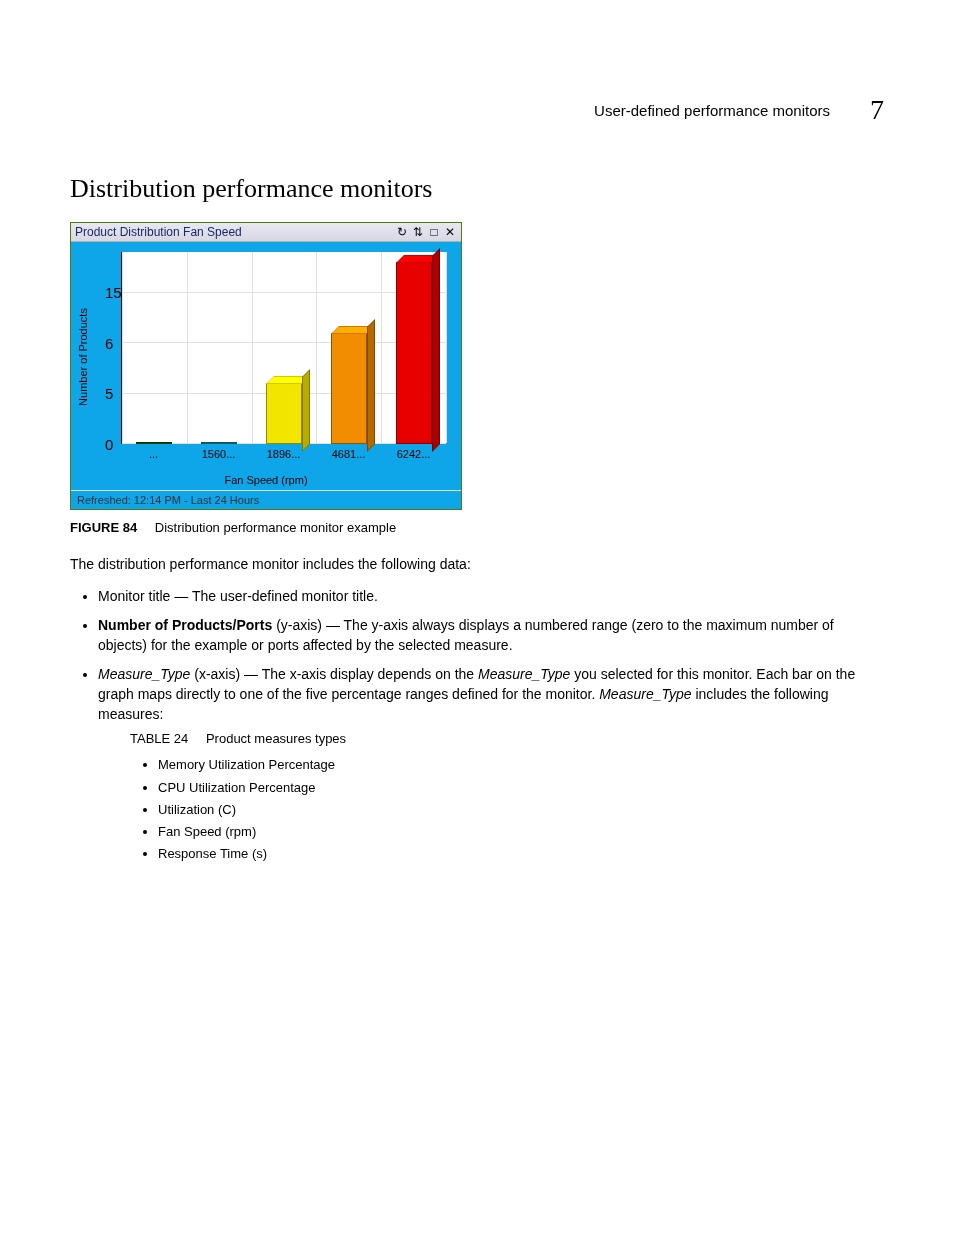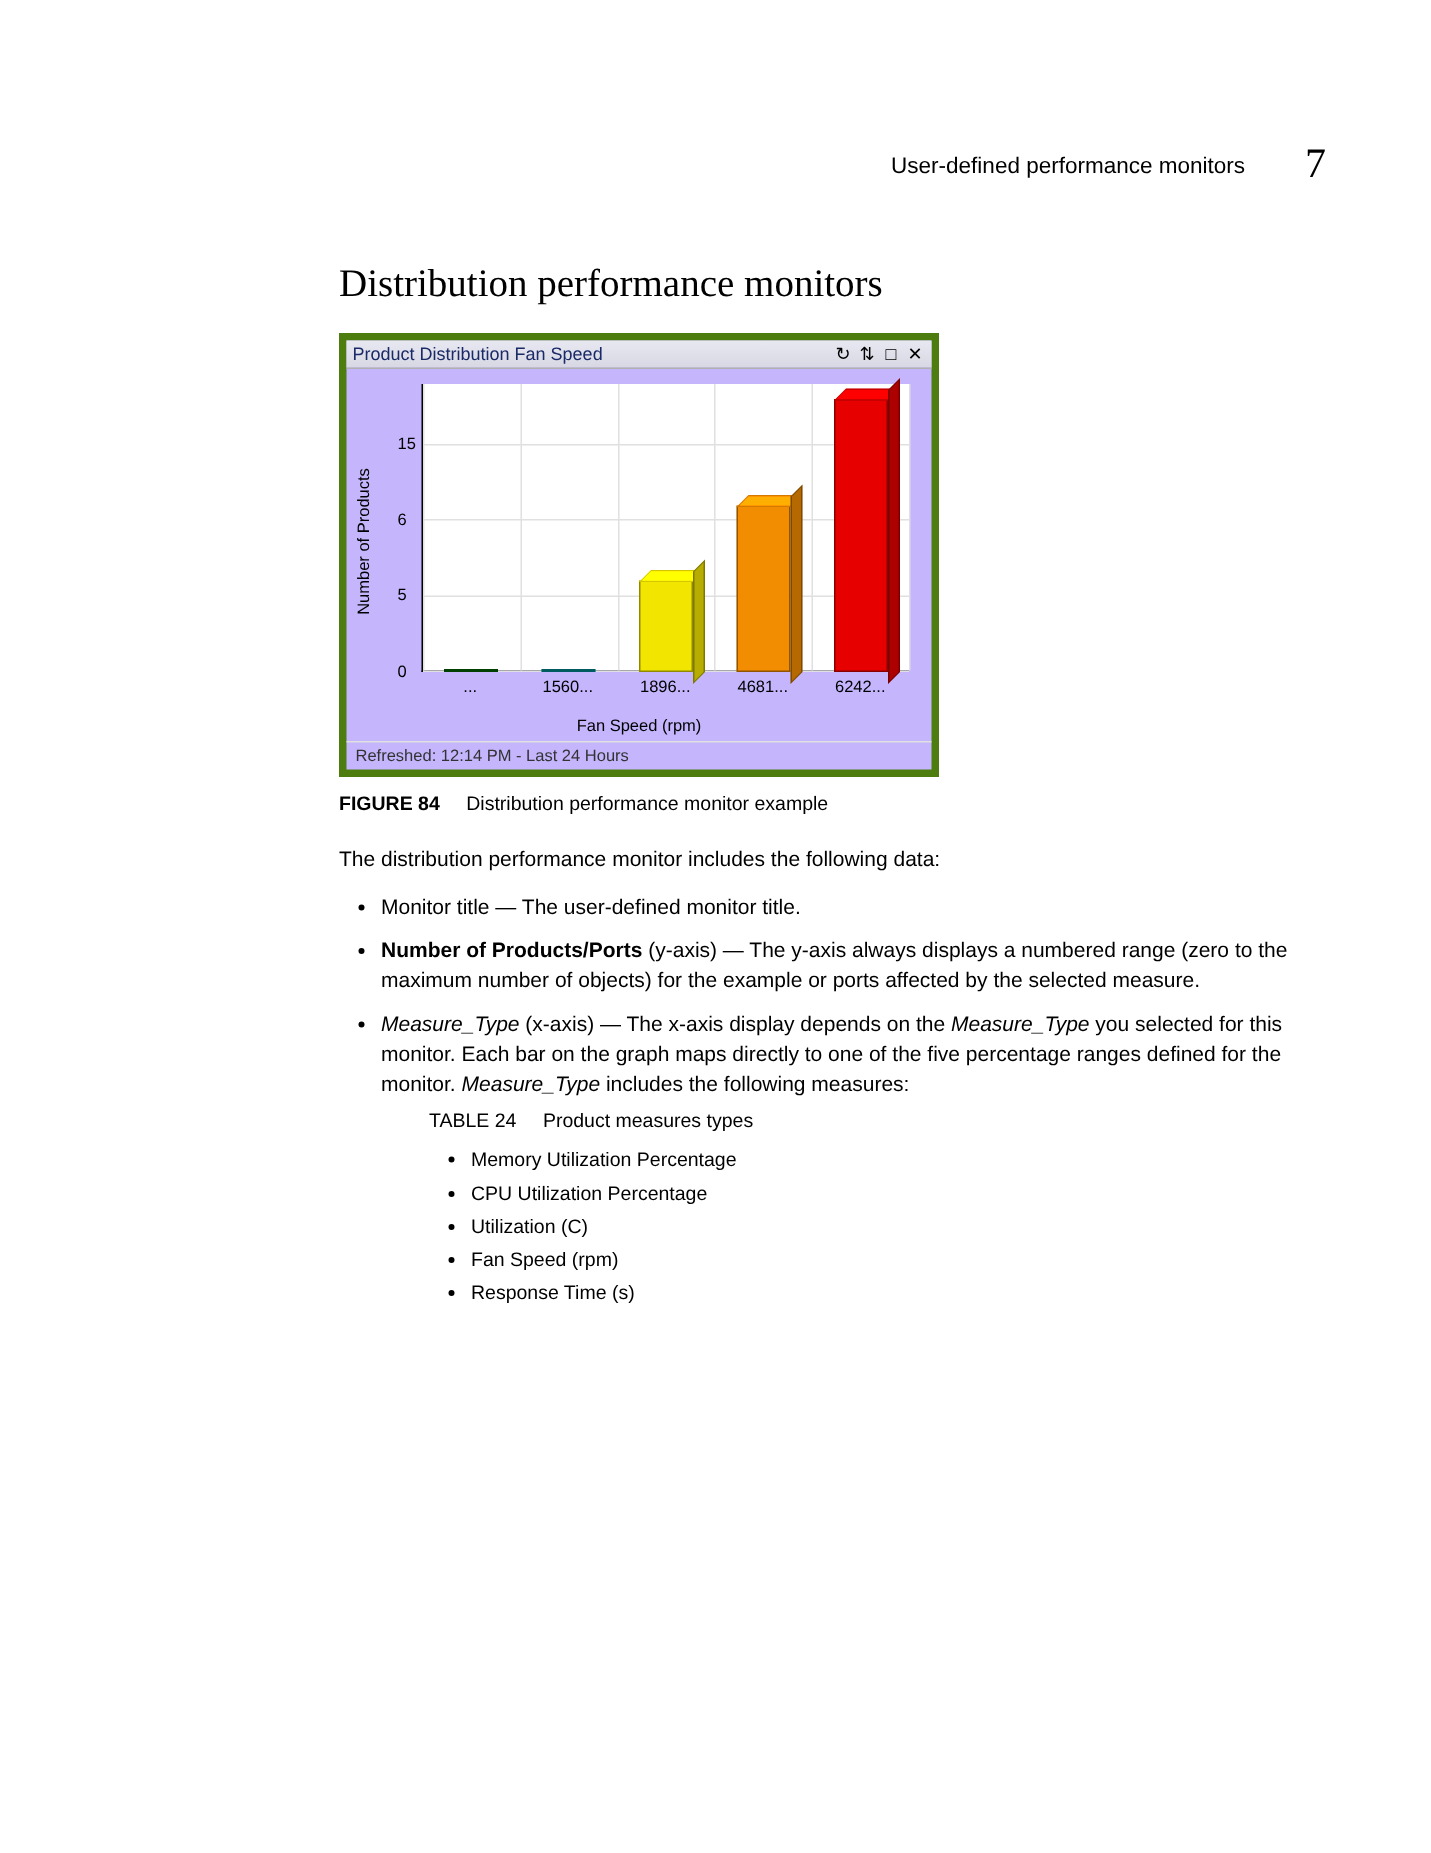--- a/index.html
+++ b/index.html
@@ -23,35 +23,34 @@
     justify-content: flex-end;
     align-items: center;
     gap: 40px;
   }
   .header .chap-num {
     font-size: 28px;
     font-family: Georgia, 'Times New Roman', serif;
     line-height: 1;
   }
   .content {
-    margin-left: 156px;
   }
   h1.section-title {
     font-family: Georgia, 'Times New Roman', serif;
     font-weight: normal;
     font-size: 26px;
     margin: 0 0 14px 0;
   }
   p { margin: 0 0 12px 0; line-height: 1.4; }
   a.figref { color: #0066cc; text-decoration: none; }
   .figure-wrap { margin: 18px 0 6px 0; }
   .widget {
     width: 390px;
-    border: 5px solid #4d7c0f;
-    background: #c4b5fd;
+    border: 1px solid #4d7c0f;
+    background: #0ea5e9;
     font-size: 12px;
   }
   .widget-title {
     background: linear-gradient(#e8e8f2, #d8d8e4);
     border-bottom: 1px solid #b0b0b0;
     padding: 2px 4px;
     display: flex;
     align-items: center;
     color: #1a2a66;
   }
@@ -78,21 +77,21 @@
     border-bottom: 1px solid #000;
     background:
       linear-gradient(#fff, #fff);
   }
   .gridlines {
     position: absolute;
     inset: 0;
   }
   .gridlines .hline { position: absolute; left:0; right:0; border-top:1px solid #e0e0e0; }
   .gridlines .vline { position: absolute; top:0; bottom:0; border-left:1px solid #e0e0e0; }
-  .ytick { position: absolute; left: 34px; font-size: 11px; transform: translateY(-50%); }
+  .ytick { position: absolute; left: 34px; font-size: 15px; transform: translateY(-50%); }
   .xtick { position: absolute; bottom: 12px; font-size: 11px; transform: translateX(-50%); }
   .bars { position: absolute; left:50px; right:15px; top:10px; bottom:28px; }
   .bar3d { position: absolute; bottom:0; }
   .bar3d .front { width: 36px; background: var(--c); border:1px solid rgba(0,0,0,0.4); box-sizing:border-box; }
   .bar3d .top { width:36px; height:8px; background: var(--c); filter:brightness(1.25); transform: skewX(-45deg) translateX(4px); border:1px solid rgba(0,0,0,0.3); box-sizing:border-box; margin-bottom:-1px;}
   .bar3d .side { position:absolute; right:-8px; top:-7px; bottom:0; width:8px; background: var(--c); filter:brightness(0.75); transform: skewY(-45deg) translateY(4px); border:1px solid rgba(0,0,0,0.3); box-sizing:border-box;}
   .xlabel { text-align:center; font-size:11px; margin: 2px 0 4px; }
   .widget-footer { font-size: 11px; color:#333; padding: 3px 6px; border-top:1px solid #e0e0e0;}
   .figcap { font-size: 13px; margin: 10px 0 20px 0; }
   .figcap b { font-weight: bold; margin-right: 14px; }

